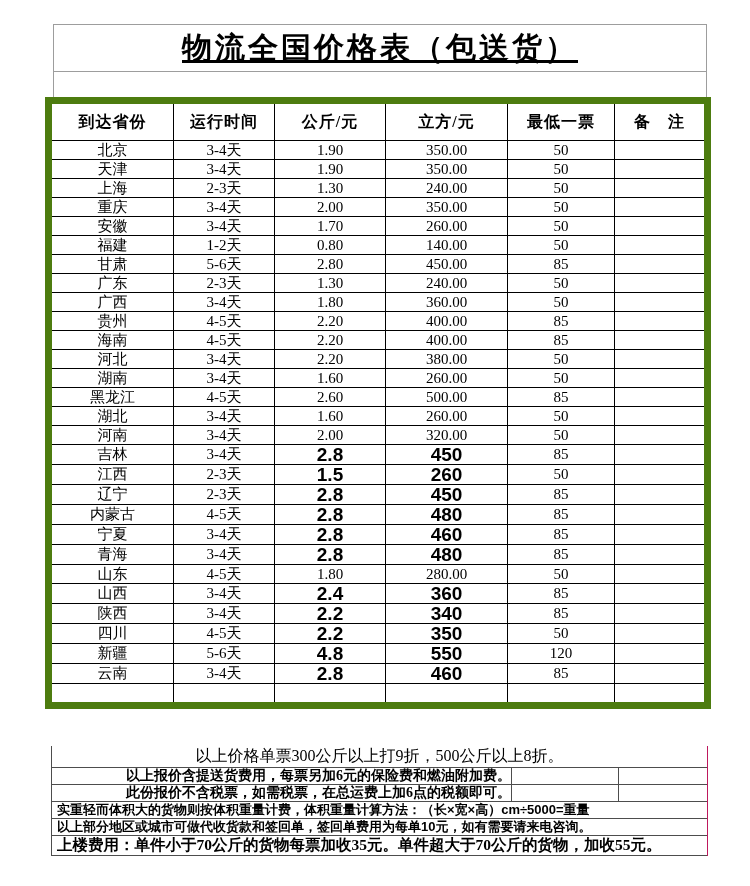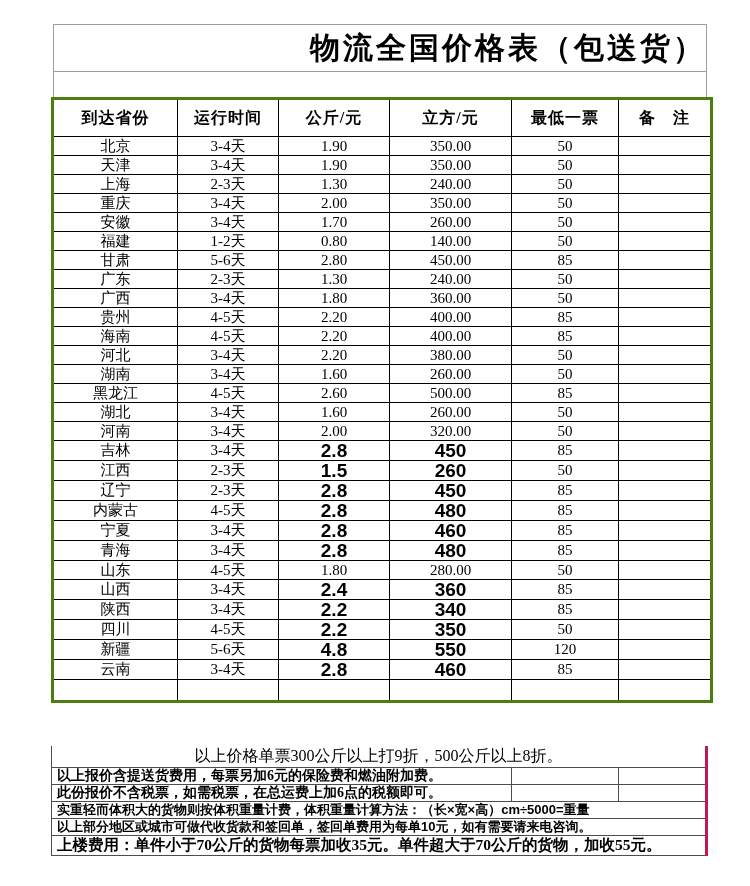--- a/index.html
+++ b/index.html
@@ -4,50 +4,50 @@
 <style>
   html,body { margin:0; padding:0; background:#ffffff; }
   .page {
     position:relative; width:750px; height:886px; background:#ffffff;
     font-family:"Liberation Serif", serif; color:#000;
   }
   
   .title-box {
     position:absolute; left:53px; top:24px; width:652px; height:46px;
     border:1px solid #9d9d9d; background:#fff;
-    display:flex; align-items:center; justify-content:flex-end;
+    display:flex; align-items:center; justify-content:center;text-decoration:underline;
   }
   .title-text { font-size:30px; font-weight:bold; letter-spacing:3px; white-space:nowrap; }
   .connector {
     position:absolute; left:53px; top:71px; width:652px; height:26px;
     border-left:1px solid #9d9d9d; border-right:1px solid #9d9d9d;
   }
   
   table.price-table {
-    position:absolute; left:51px; top:97px; width:659px;
+    position:absolute; left:45px; top:97px; width:659px;
     border-collapse:collapse; table-layout:fixed;
-    border:3px solid #4d7c0f;
+    border:7px solid #4d7c0f;
   }
   .price-table th, .price-table td {
     border:1px solid #000; text-align:center; vertical-align:middle;
     padding:0; overflow:hidden; white-space:nowrap;
   }
   .price-table th { height:36px; font-size:16px; font-weight:bold; letter-spacing:1px; }
   .price-table tbody tr.regular { height:19px;margin-top:48px; }
   .price-table tbody tr.tall { height:20px; }
   .price-table tbody td { font-size:15px; line-height:1; }
   .price-table td.boldval {
     font-family:"Liberation Sans", sans-serif; font-weight:bold; font-size:19px;
   }
   .price-table tr.empty-row { height:22px; }
   
   .notes {
     position:absolute; left:51px; top:746px; width:657px;
-    border-left:1px solid #4d4d4d; border-right:3px solid #be185d;
-    box-sizing:border-box; background:#fff;
+    border-left:1px solid #4d4d4d; border-right:1px solid #be185d;
+    box-sizing:border-box; background:#fff;text-align:right;
   }
   .note-row {
     display:flex; align-items:center; border-bottom:1px solid #4d4d4d;
     box-sizing:border-box; overflow:hidden; white-space:nowrap;
   }
   .note-row.center { justify-content:center; }
   .note-f1 { height:22px; font-size:16px; }
   .note-f2, .note-f3 { height:17px; font-size:14px; font-weight:bold; }
   .note-f4, .note-f5 {
     height:17px; font-size:13px; font-weight:bold;

